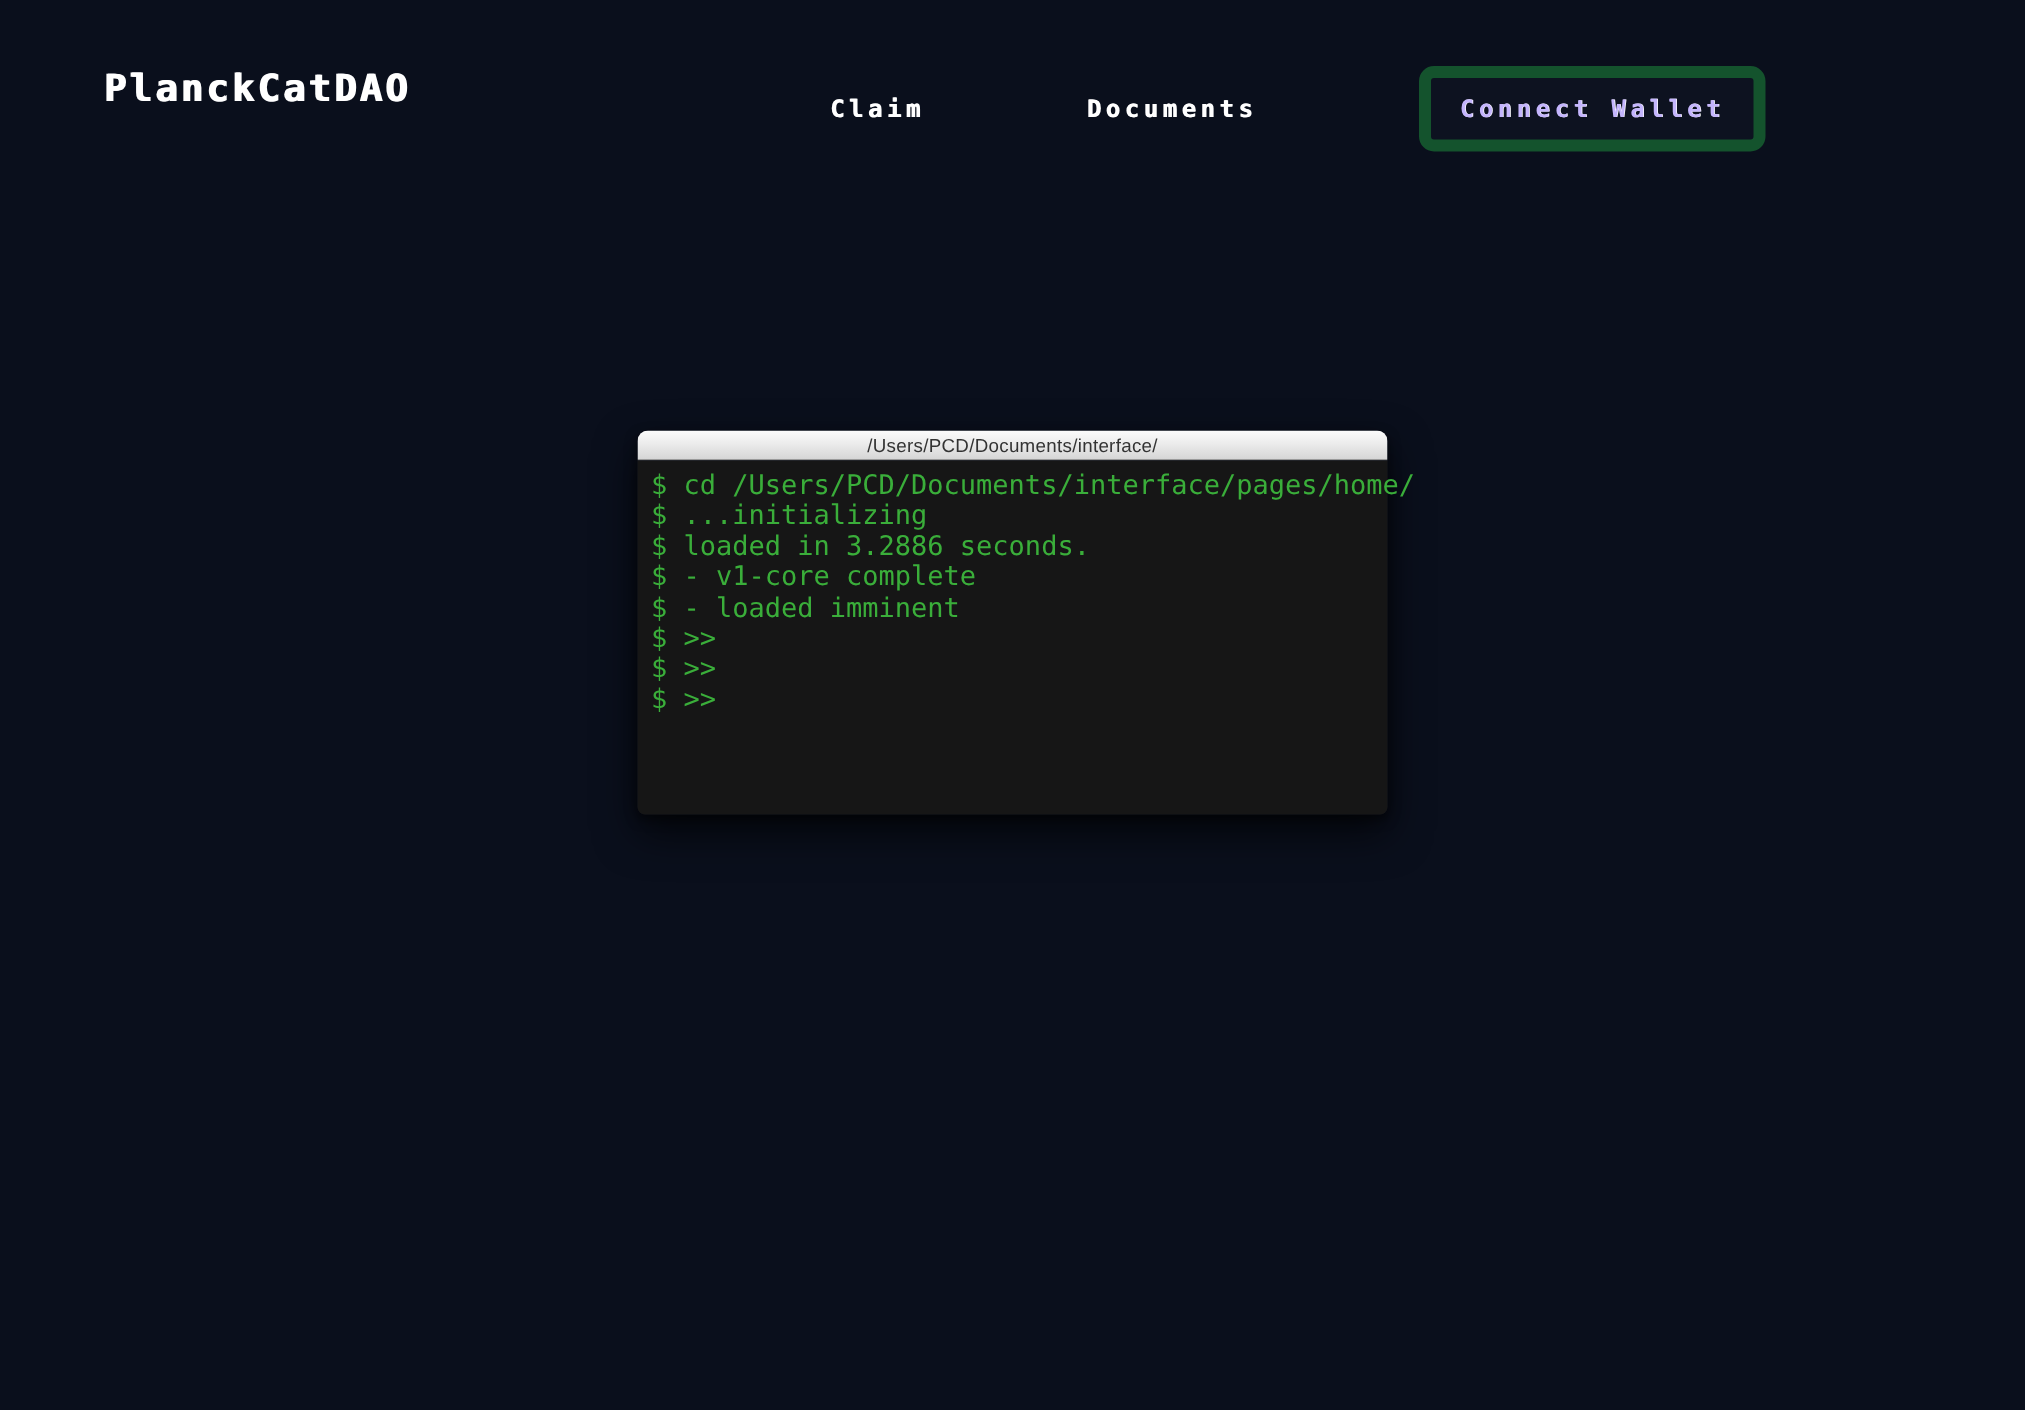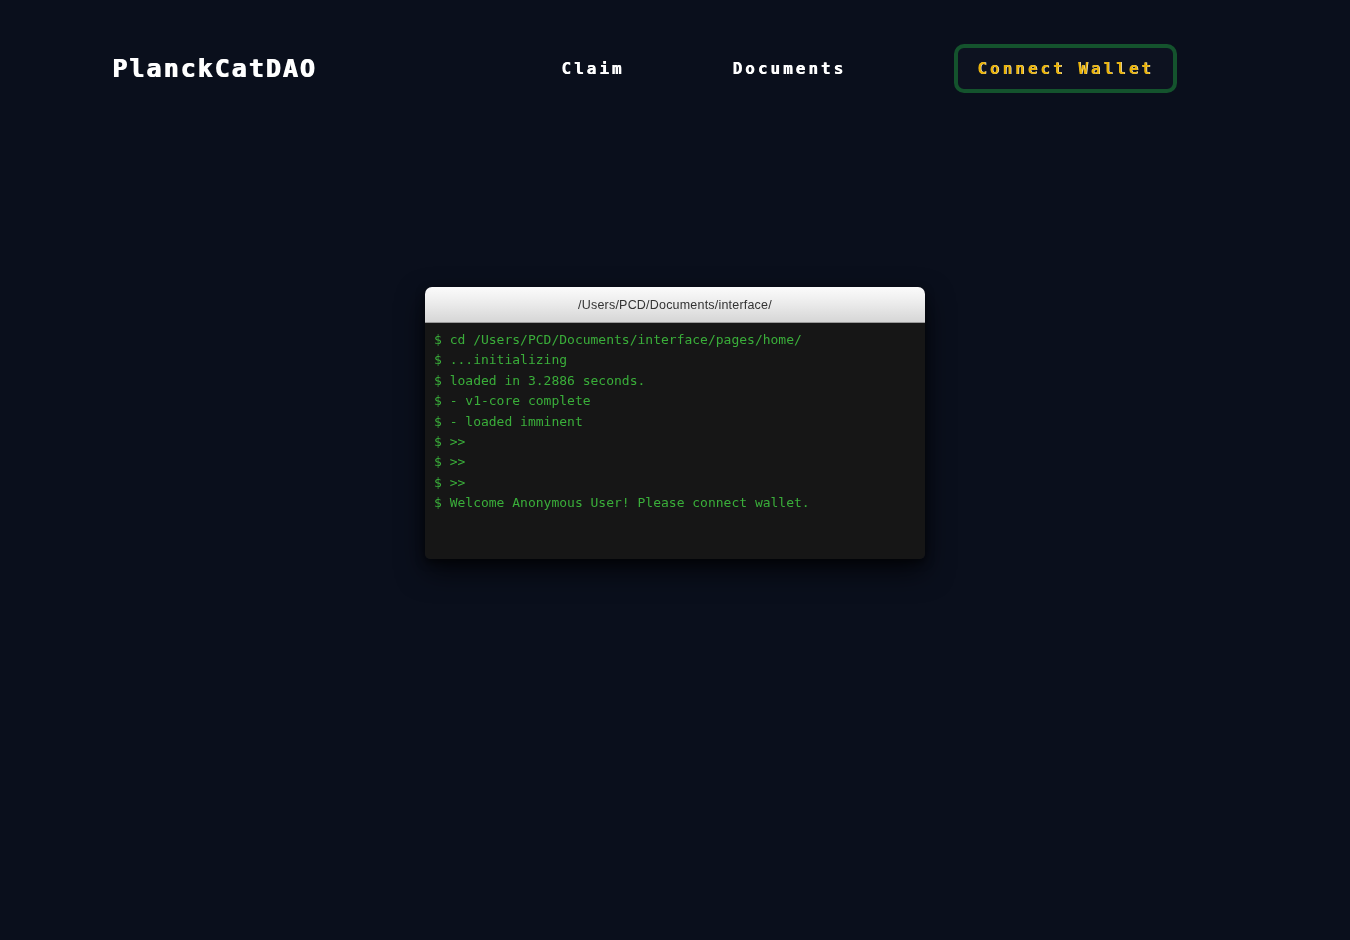--- a/index.html
+++ b/index.html
@@ -12,23 +12,22 @@
 
   body {
     background: #0a0f1c;
     font-family: "DejaVu Sans Mono", monospace;
     position: relative;
   }
 
   
   .header {
     display: flex;
-    align-items: center;
     justify-content: space-between;
-    padding: 44px 173px 0 112px;
+    padding: 44px 173px 0 69px;
   }
 
   .logo {
     color: #ffffff;
     font-family: "DejaVu Sans Mono", monospace;
     font-weight: bold;
     font-size: 25px;
     letter-spacing: 2px;
     text-shadow: 1px 0 0 #ffffff; 
     cursor: pointer;
@@ -48,23 +47,23 @@
     font-size: 16px;
     letter-spacing: 3px;
     text-shadow: 0.5px 0 0 #ffffff;
     cursor: pointer;
     text-decoration: none;
     white-space: nowrap;
   }
 
   .connect-wallet-btn {
     background: #0d1220;
-    border: 4px solid #14532d;
+    border: 8px solid #14532d;
     border-radius: 10px;
-    color: #eab308;
+    color: #c4b5fd;
     font-family: "DejaVu Sans Mono", monospace;
     font-weight: bold;
     font-size: 16px;
     letter-spacing: 3px;
     text-shadow: 0.5px 0 0 #ffffff;
     padding: 11px 19px;
     cursor: pointer;
     white-space: nowrap;
   }
 
@@ -72,21 +71,21 @@
   .terminal {
     position: absolute;
     left: 425px;
     top: 287px;
     width: 500px;
     border-radius: 7px 7px 5px 5px;
     box-shadow: 0 12px 28px rgba(0,0,0,0.65), 0 3px 8px rgba(0,0,0,0.5);
   }
 
   .terminal-titlebar {
-    height: 36px;
+    height: 20px;
     background: linear-gradient(180deg, #fbfbfb 0%, #ececec 45%, #d6d6d6 100%);
     border-radius: 7px 7px 0 0;
     border-bottom: 1px solid #9a9a9a;
     display: flex;
     align-items: center;
     justify-content: center;
   }
 
   .terminal-title {
     font-family: "Liberation Sans", sans-serif;
@@ -97,21 +96,21 @@
 
   .terminal-body {
     background: #161616;
     padding: 7px 9px 6px 9px;
     border-radius: 0 0 5px 5px;
     min-height: 236px;
   }
 
   .terminal-line {
     font-family: "DejaVu Sans Mono", monospace;
-    font-size: 13px;
+    font-size: 18px;
     line-height: 20.4px;
     color: #3aae3a;
     white-space: pre;
   }
 </style>
 </head>
 <body>
 
 <header class="header">
   <div class="logo">PlanckCatDAO</div>
@@ -129,15 +128,14 @@
   </div>
   <div class="terminal-body" id="terminal-body">
       <div class="terminal-line">$ cd /Users/PCD/Documents/interface/pages/home/</div>
       <div class="terminal-line">$ ...initializing</div>
       <div class="terminal-line">$ loaded in 3.2886 seconds.</div>
       <div class="terminal-line">$ - v1-core complete</div>
       <div class="terminal-line">$ - loaded imminent</div>
       <div class="terminal-line">$ &gt;&gt;</div>
       <div class="terminal-line">$ &gt;&gt;</div>
       <div class="terminal-line">$ &gt;&gt;</div>
-      <div class="terminal-line">$ Welcome Anonymous User! Please connect wallet.</div>
     </div>
 </div>
 
 </body></html>

